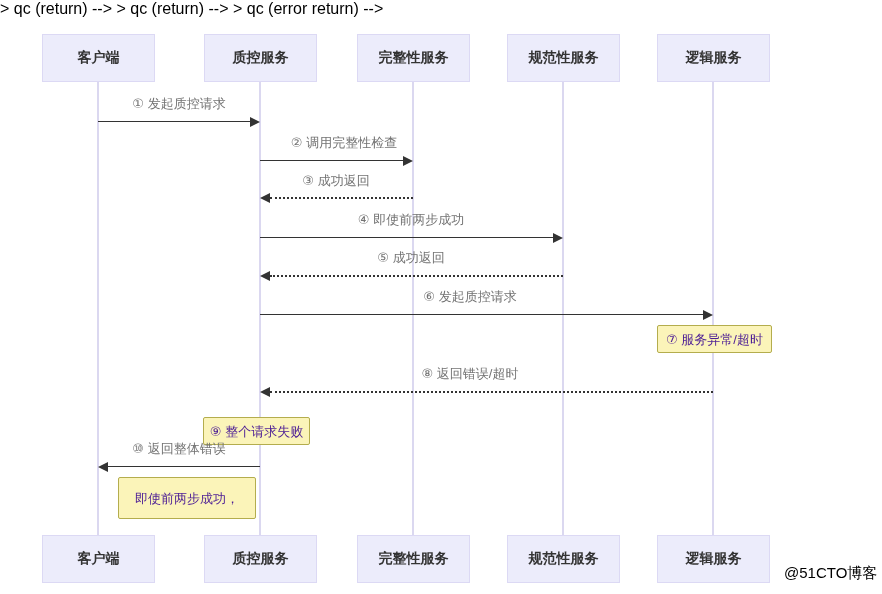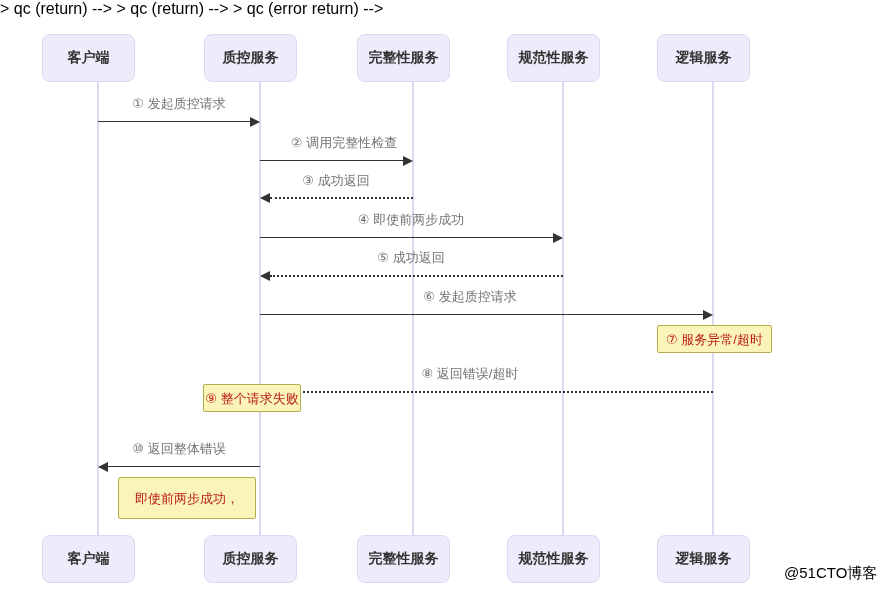--- a/index.html
+++ b/index.html
@@ -2,40 +2,40 @@
 <html><head>
 <meta charset="utf-8">
 <style>
   html,body { margin:0; padding:0; background:#fff; }
   .canvas {
     position:relative; width:882px; height:594px; background:#ffffff;
     font-family:"Liberation Sans","DejaVu Sans",sans-serif; overflow:hidden;
   }
   .lifeline { position:absolute; top:82px; height:453px; width:2px; background:#dbd8f0; }
   .participant {
-    position:absolute; width:93px; height:48px; box-sizing:border-box;
-    background:#ececfb; border:1px solid #dcd9f4; border-radius:8px;
+    position:absolute; width:113px; height:48px; box-sizing:border-box;
+    background:#ececfb; border:1px solid #dcd9f4; border-radius:0;
     display:flex; align-items:center; justify-content:center;
     font-size:14px; font-weight:600; color:#333;
   }
   .msg-label {
     position:absolute; transform:translateX(-50%); font-size:13px; color:#737373;
     white-space:nowrap;
   }
   .line-solid  { position:absolute; height:0; border-top:1.5px solid #333; }
   .line-dotted { position:absolute; height:0; border-top:2px dotted #333; }
   .arrow-r { position:absolute; width:0; height:0;
     border-top:5px solid transparent; border-bottom:5px solid transparent;
     border-left:10px solid #333; }
   .arrow-l { position:absolute; width:0; height:0;
     border-top:5px solid transparent; border-bottom:5px solid transparent;
     border-right:10px solid #333; }
   .note {
     position:absolute; box-sizing:border-box; background:#fbf4b9;
-    border:1px solid #b4ad4d; border-radius:2px; color:#b91c1c;
+    border:1px solid #b4ad4d; border-radius:2px; color:#4c1d95;
     font-size:13px; line-height:19px; text-align:center;
     display:flex; flex-direction:column; align-items:center; justify-content:center;
     white-space:nowrap;
   }
   .watermark { position:absolute; color:#000000; font-size:15px; }
 </style>
 </head>
 <body>
 
 <div class="canvas">
@@ -98,21 +98,21 @@
   <div class="note" style="left:657px;top:325px;width:115px;height:28px">
     <span>⑦ 服务异常/超时</span>
     </div>
 
   &gt; qc (error return) --&gt;
   <div class="msg-label" style="left:470px;top:365px">⑧ 返回错误/超时</div>
   <div class="line-dotted" style="left:270px;top:391px;width:443px"></div>
   <div class="arrow-l" style="left:260px;top:387px"></div>
 
   
-  <div class="note" style="left:203px;top:384px;width:98px;height:28px">
+  <div class="note" style="left:203px;top:417px;width:107px;height:28px">
     <span>⑨ 整个请求失败</span>
     </div>
 
   
   <div class="msg-label" style="left:179px;top:440px">⑩ 返回整体错误</div>
   <div class="line-solid" style="left:108px;top:466px;width:152px"></div>
   <div class="arrow-l" style="left:98px;top:462px"></div>
 
   
   <div class="note" style="left:118px;top:477px;width:138px;height:42px">

